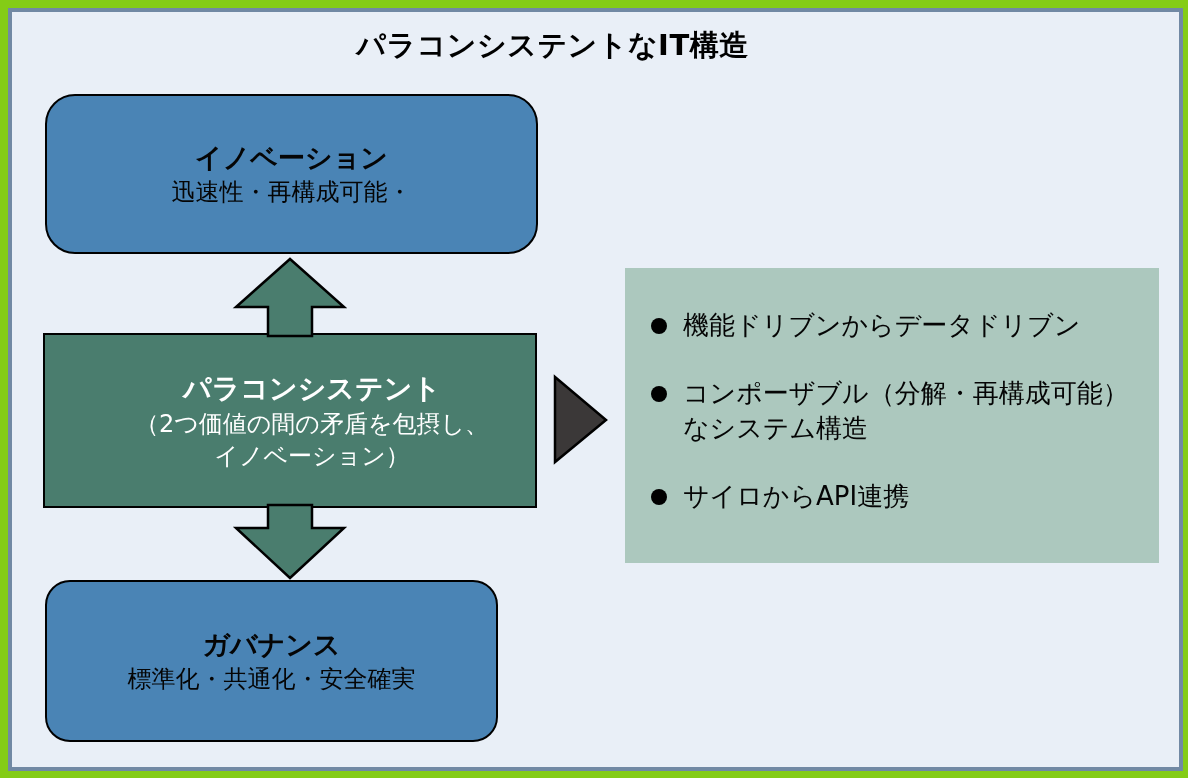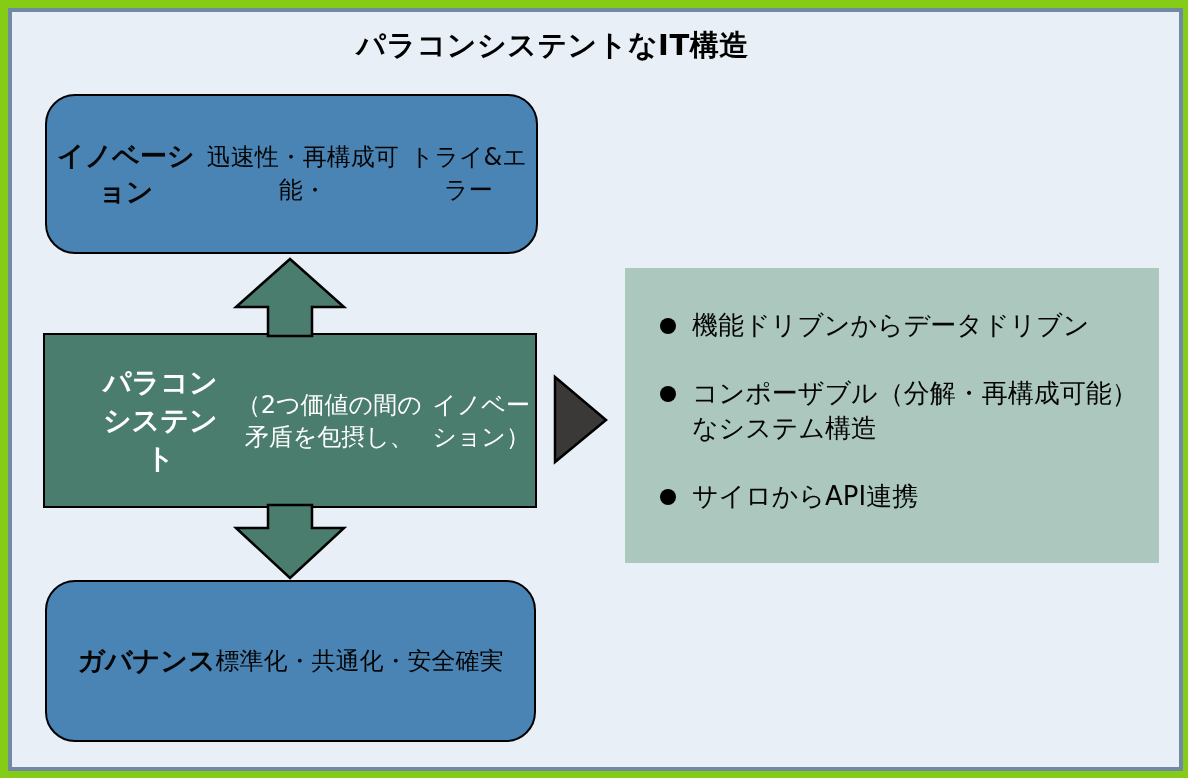--- a/index.html
+++ b/index.html
@@ -33,38 +33,38 @@
     font-size: 29px;
     font-weight: bold;
     color: #000000;
     letter-spacing: 0.5px;
   }
   .node {
     position: absolute;
     box-sizing: border-box;
     border: 2.5px solid #000000;
     display: flex;
-    flex-direction: row;
+    flex-direction: column;
     align-items: center;
     justify-content: center;
     text-align: center;
   }
   .node-blue {
     background: #4A84B5;
     border-radius: 30px;
     color: #050505;
   }
   .node-green {
     background: #4A7D6E;
     color: #ffffff;
     padding-left: 44px;
   }
   #top-box    { left: 45px; top: 94px;  width: 493px; height: 160px; }
   #center-box { left: 43px; top: 333px; width: 494px; height: 175px; }
-  #bottom-box { left: 45px; top: 580px; width: 491px; height: 162px; }
+  #bottom-box { left: 45px; top: 580px; width: 453px; height: 162px; border-radius: 25px; }
   .node-heading {
     font-size: 27px;
     font-weight: bold;
     line-height: 36px;
   }
   .node-green .node-heading { font-size: 28px; line-height: 38px; }
   .node-sub {
     font-size: 24px;
     line-height: 33px;
     font-weight: normal;
@@ -79,21 +79,21 @@
     pointer-events: none;
   }
   .bullet-panel {
     position: absolute;
     left: 625px;
     top: 268px;
     width: 534px;
     height: 295px;
     box-sizing: border-box;
     background: #ACC8BE;
-    padding: 40px 18px 0 33px;
+    padding: 40px 18px 0 24px;
   }
   .bullet-item {
     display: flex;
     align-items: flex-start;
     margin-bottom: 33px;
     font-size: 26px;
     line-height: 35px;
     color: #050505;
   }
   .bullet-dot {
@@ -111,21 +111,20 @@
 
 <div id="canvas">
 
   <div class="frame"></div>
 
   <div class="diagram-title">パラコンシステントなIT構造</div>
 
   <div id="top-box" class="node node-blue">
     <div class="node-heading">イノベーション</div>
     <div class="node-sub">迅速性・再構成可能・</div>
-    <div class="node-sub">トライ&amp;エラー</div>
   </div>
 
   <div id="center-box" class="node node-green">
     <div class="node-heading">パラコンシステント</div>
     <div class="node-sub">（2つ価値の間の矛盾を包摂し、</div>
     <div class="node-sub">イノベーション）</div>
   </div>
 
   <div id="bottom-box" class="node node-blue">
     <div class="node-heading">ガバナンス</div>

